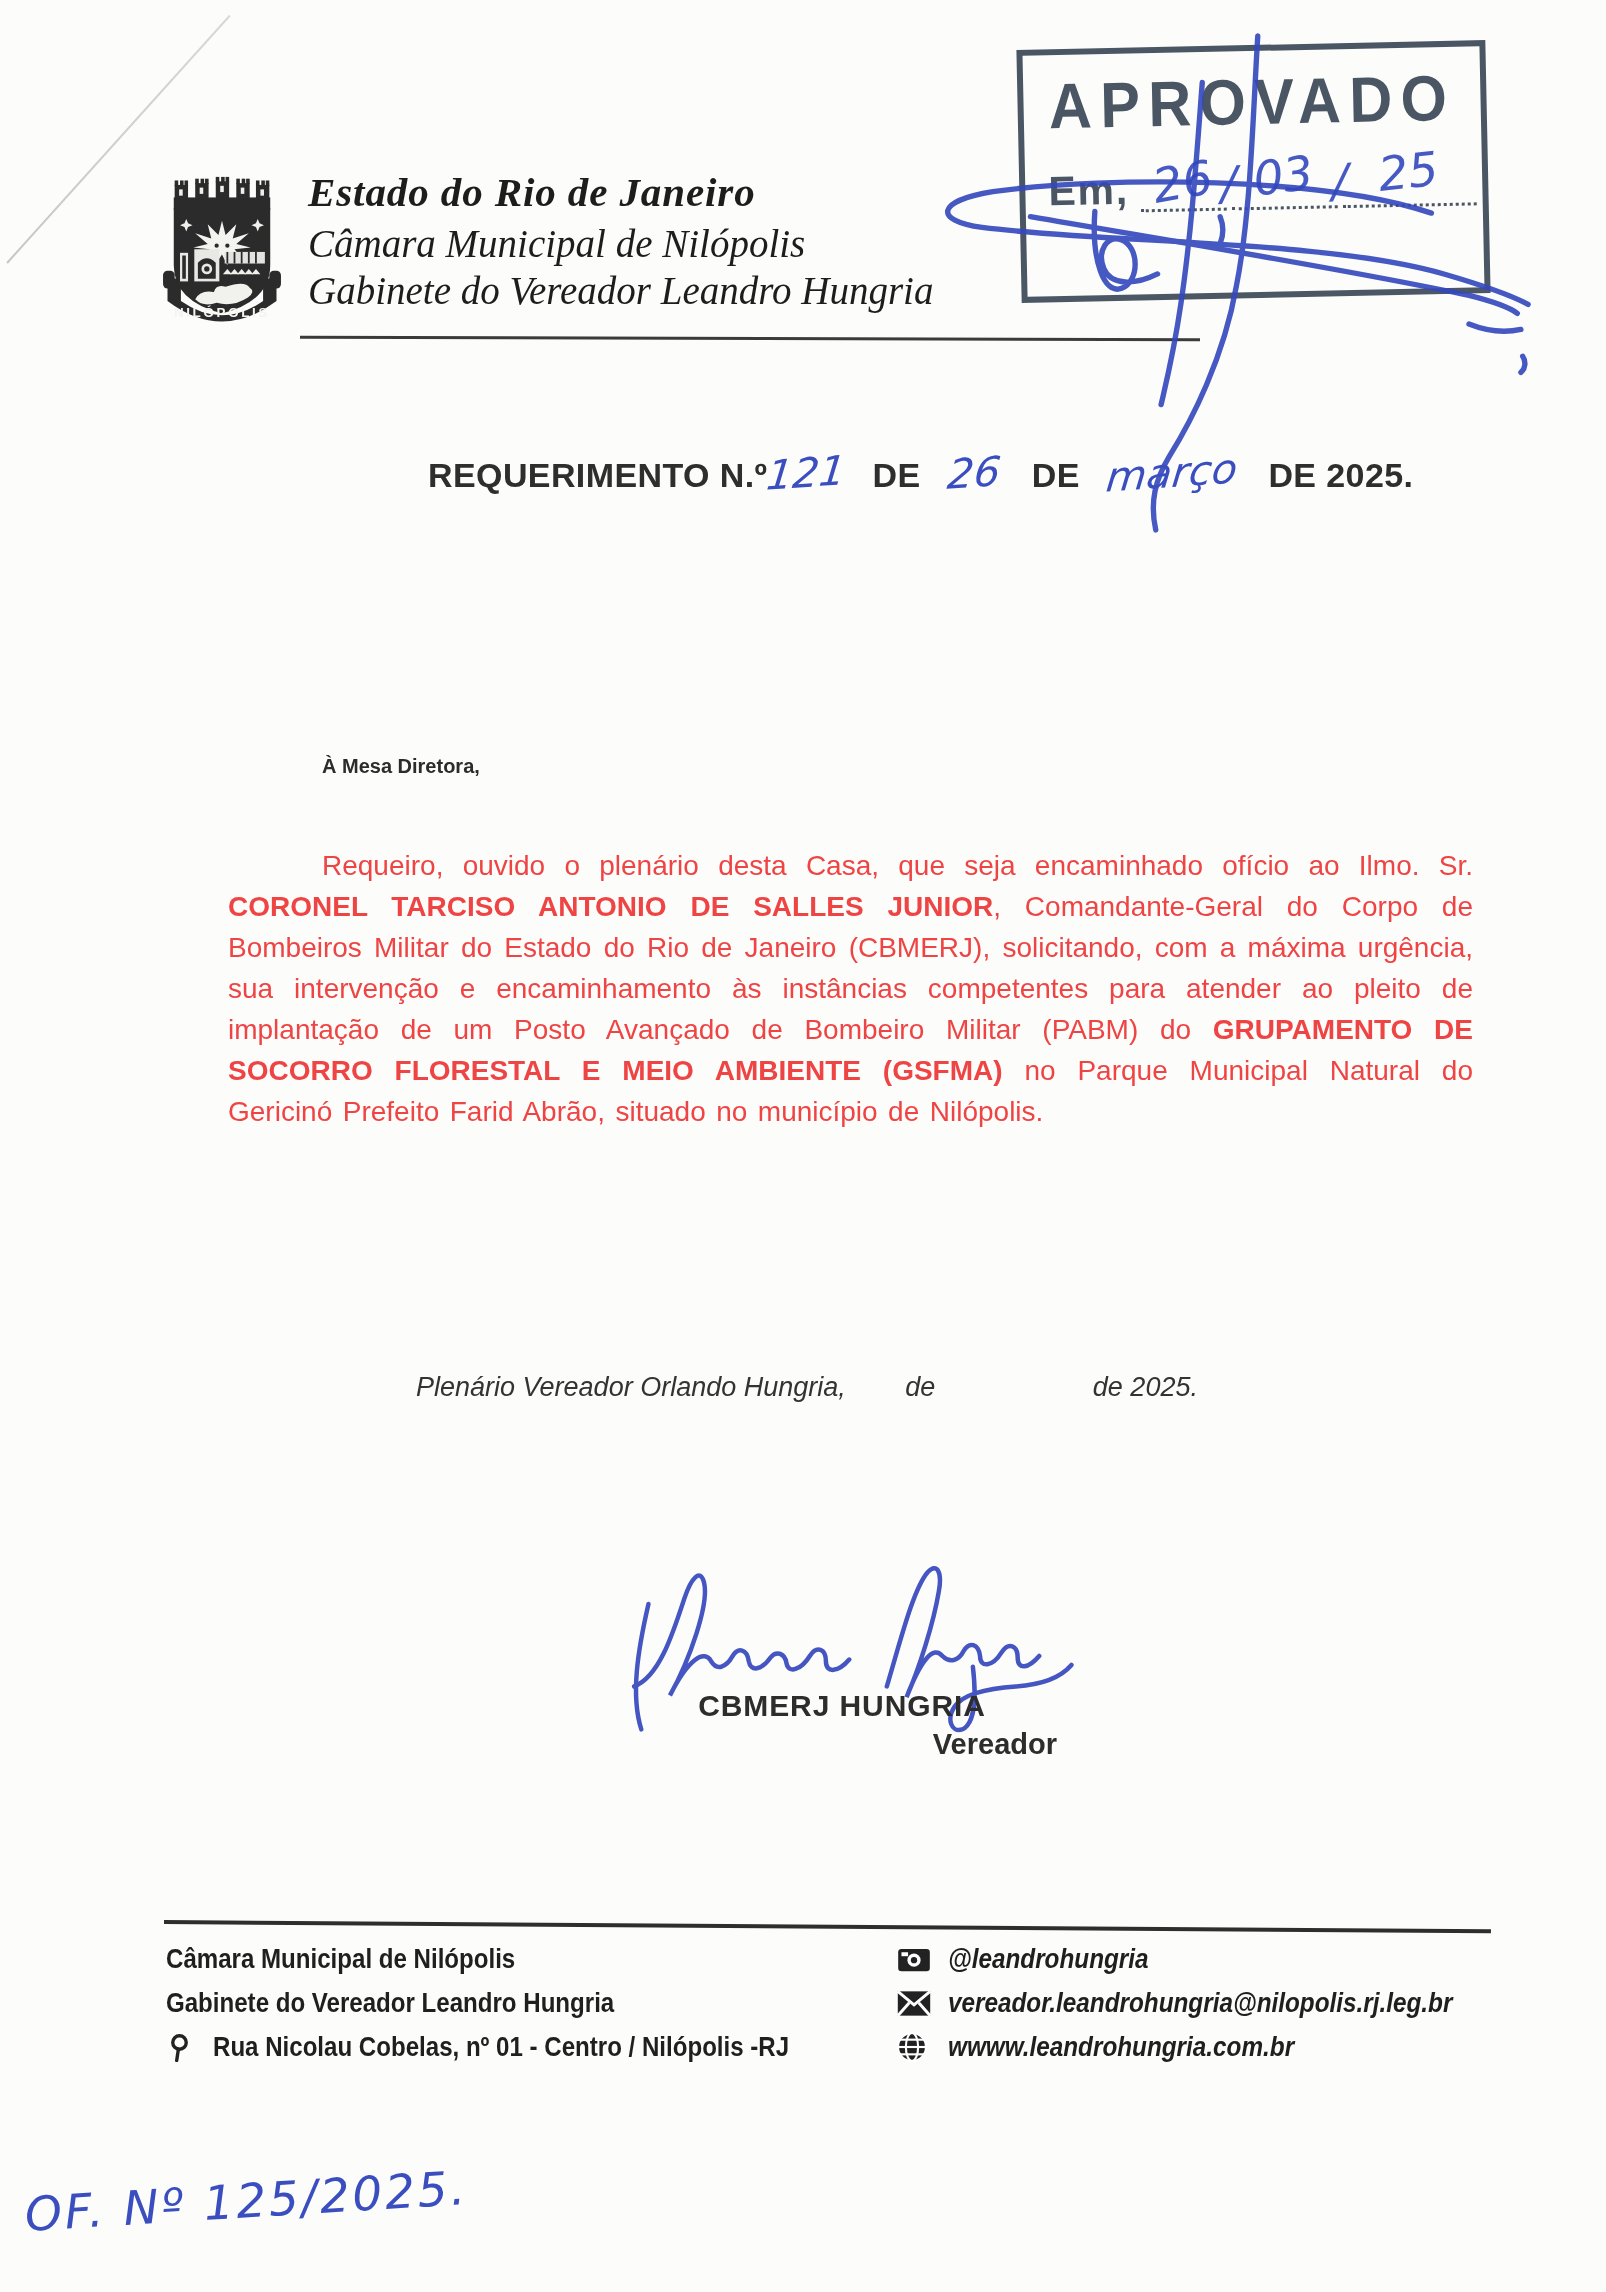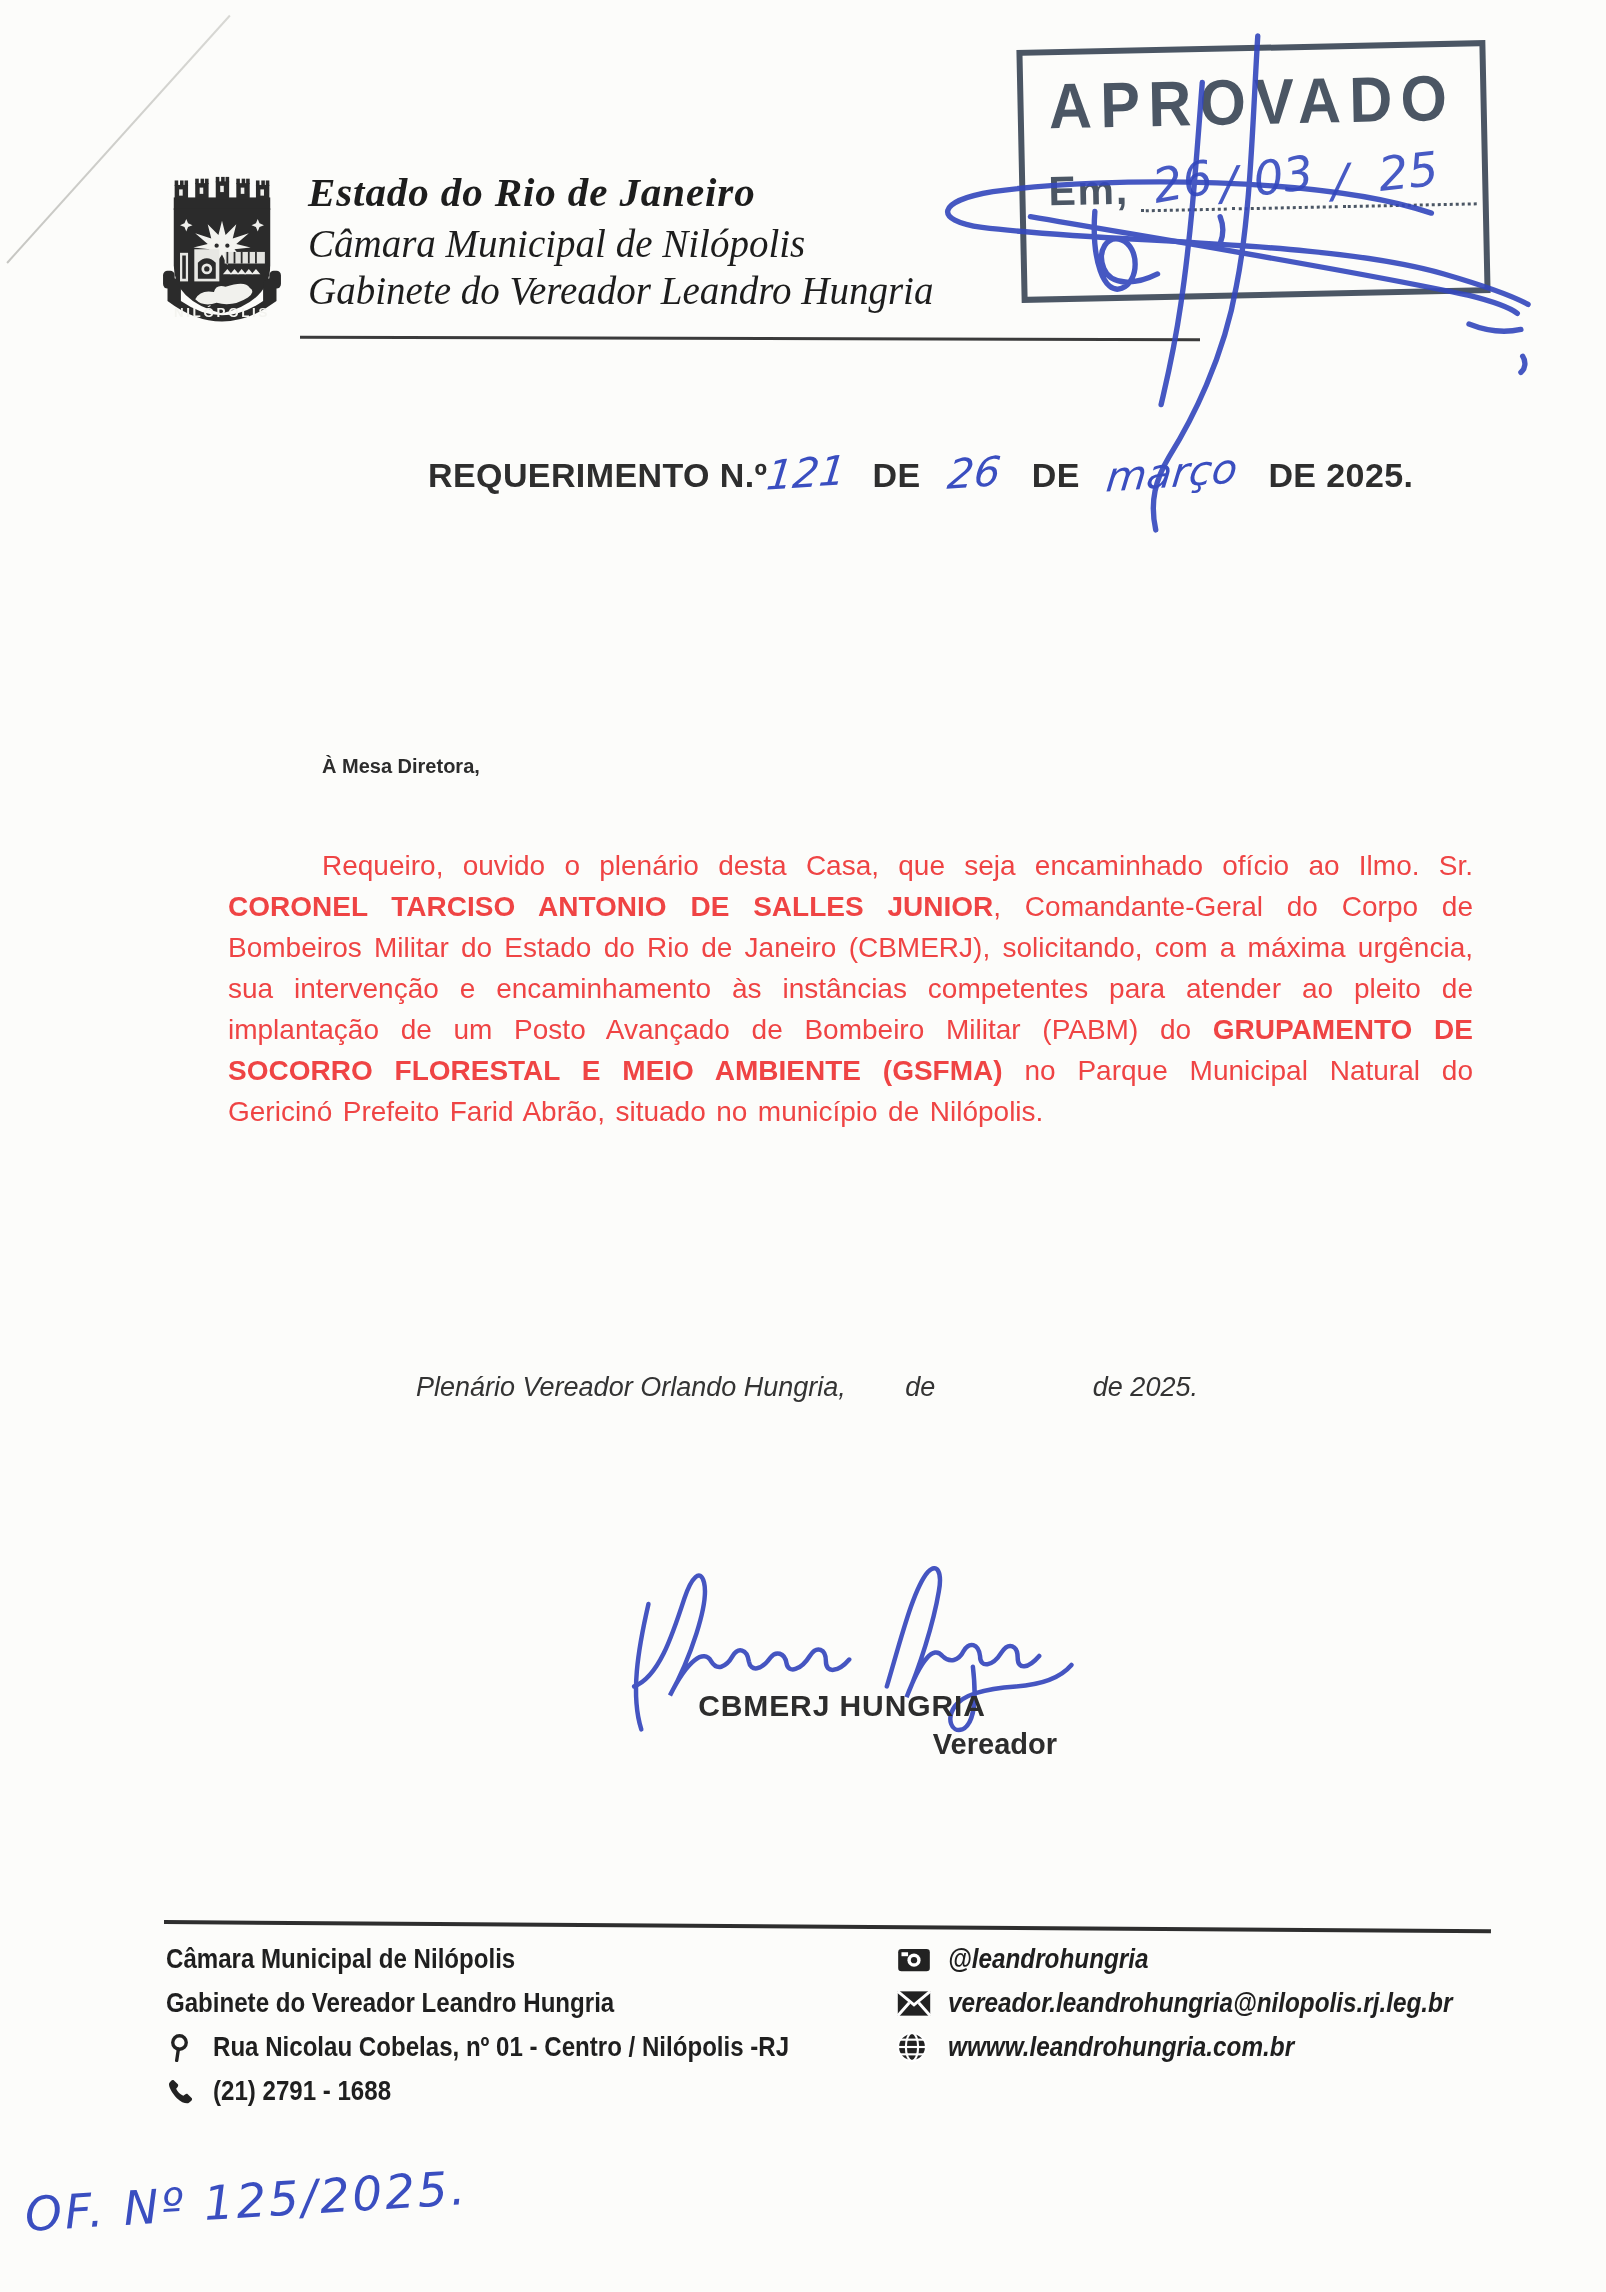--- a/index.html
+++ b/index.html
@@ -241,28 +241,20 @@
     </div>
     <div class="foot-row">
       <span class="ic">
         <svg width="27" height="30" viewBox="0 0 24 26">
             <circle cx="12" cy="9" r="6" fill="none" stroke="#222" stroke-width="3"></circle>
             <line x1="11" y1="15" x2="9.5" y2="25" stroke="#222" stroke-width="3" stroke-linecap="round"></line>
           </svg>
       </span>
       <span class="foot-label">Rua Nicolau Cobelas, nº 01 - Centro / Nilópolis -RJ</span>
     </div>
-    <div class="foot-row">
-      <span class="ic">
-        <svg width="29" height="29" viewBox="0 0 24 24">
-            <path d="M6.6 2.8 L9.8 6 C10.3 6.5 10.2 7.4 9.6 8.2 L8.4 9.7 C9.6 12.2 11.8 14.4 14.3 15.6 L15.8 14.4 C16.6 13.8 17.5 13.7 18 14.2 L21.2 17.4 C21.8 18 21.7 19 21 19.7 L19 21.3 C17.6 22.4 13 21.5 9 17.5 C5 13.5 1.6 7.4 2.7 5 L4.3 3 C4.9 2.3 6 2.2 6.6 2.8 Z" fill="#222"></path>
-          </svg>
-      </span>
-      <span class="foot-label">(21) 2791 - 1688</span>
-    </div>
   </div>
 
   <div class="foot-col foot-right">
     <div class="foot-row">
       <span class="ic">
         <svg width="36" height="29" viewBox="0 0 26 22">
             <rect x="1" y="3" width="24" height="17" rx="2.5" fill="#222"></rect>
             <circle cx="13" cy="11.5" r="5" fill="#fff"></circle>
             <circle cx="13" cy="11.5" r="2.4" fill="#222"></circle>
             <rect x="3.5" y="5.5" width="5" height="3" fill="#fff"></rect>

